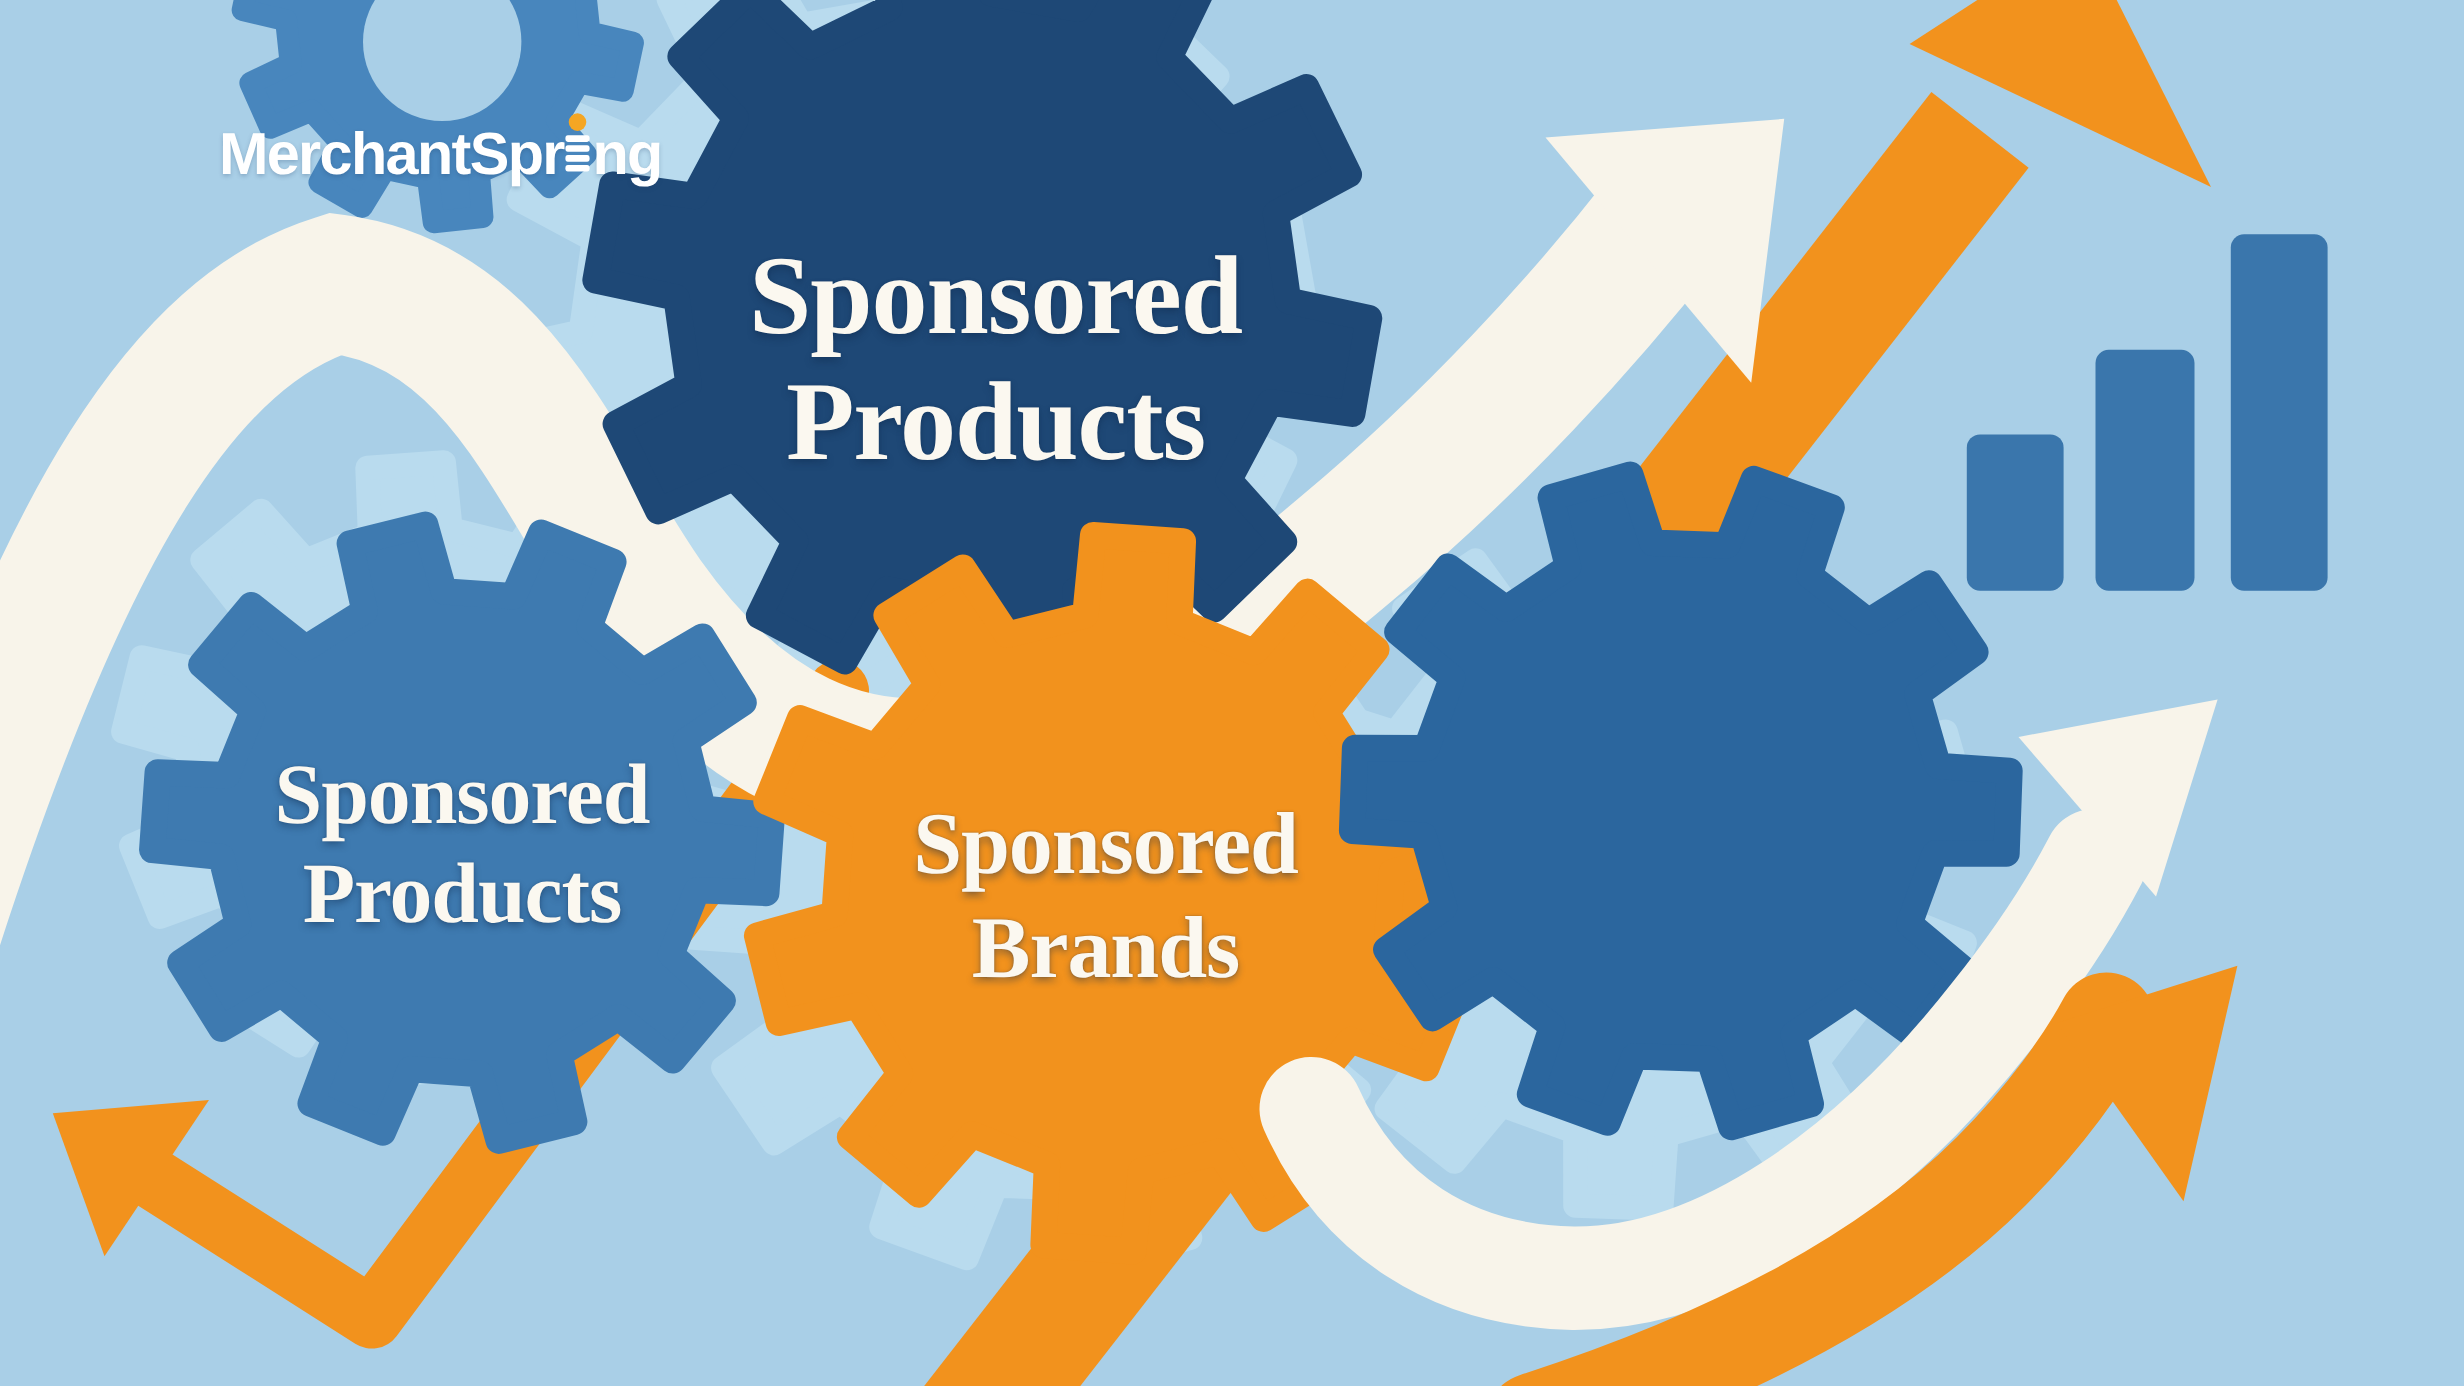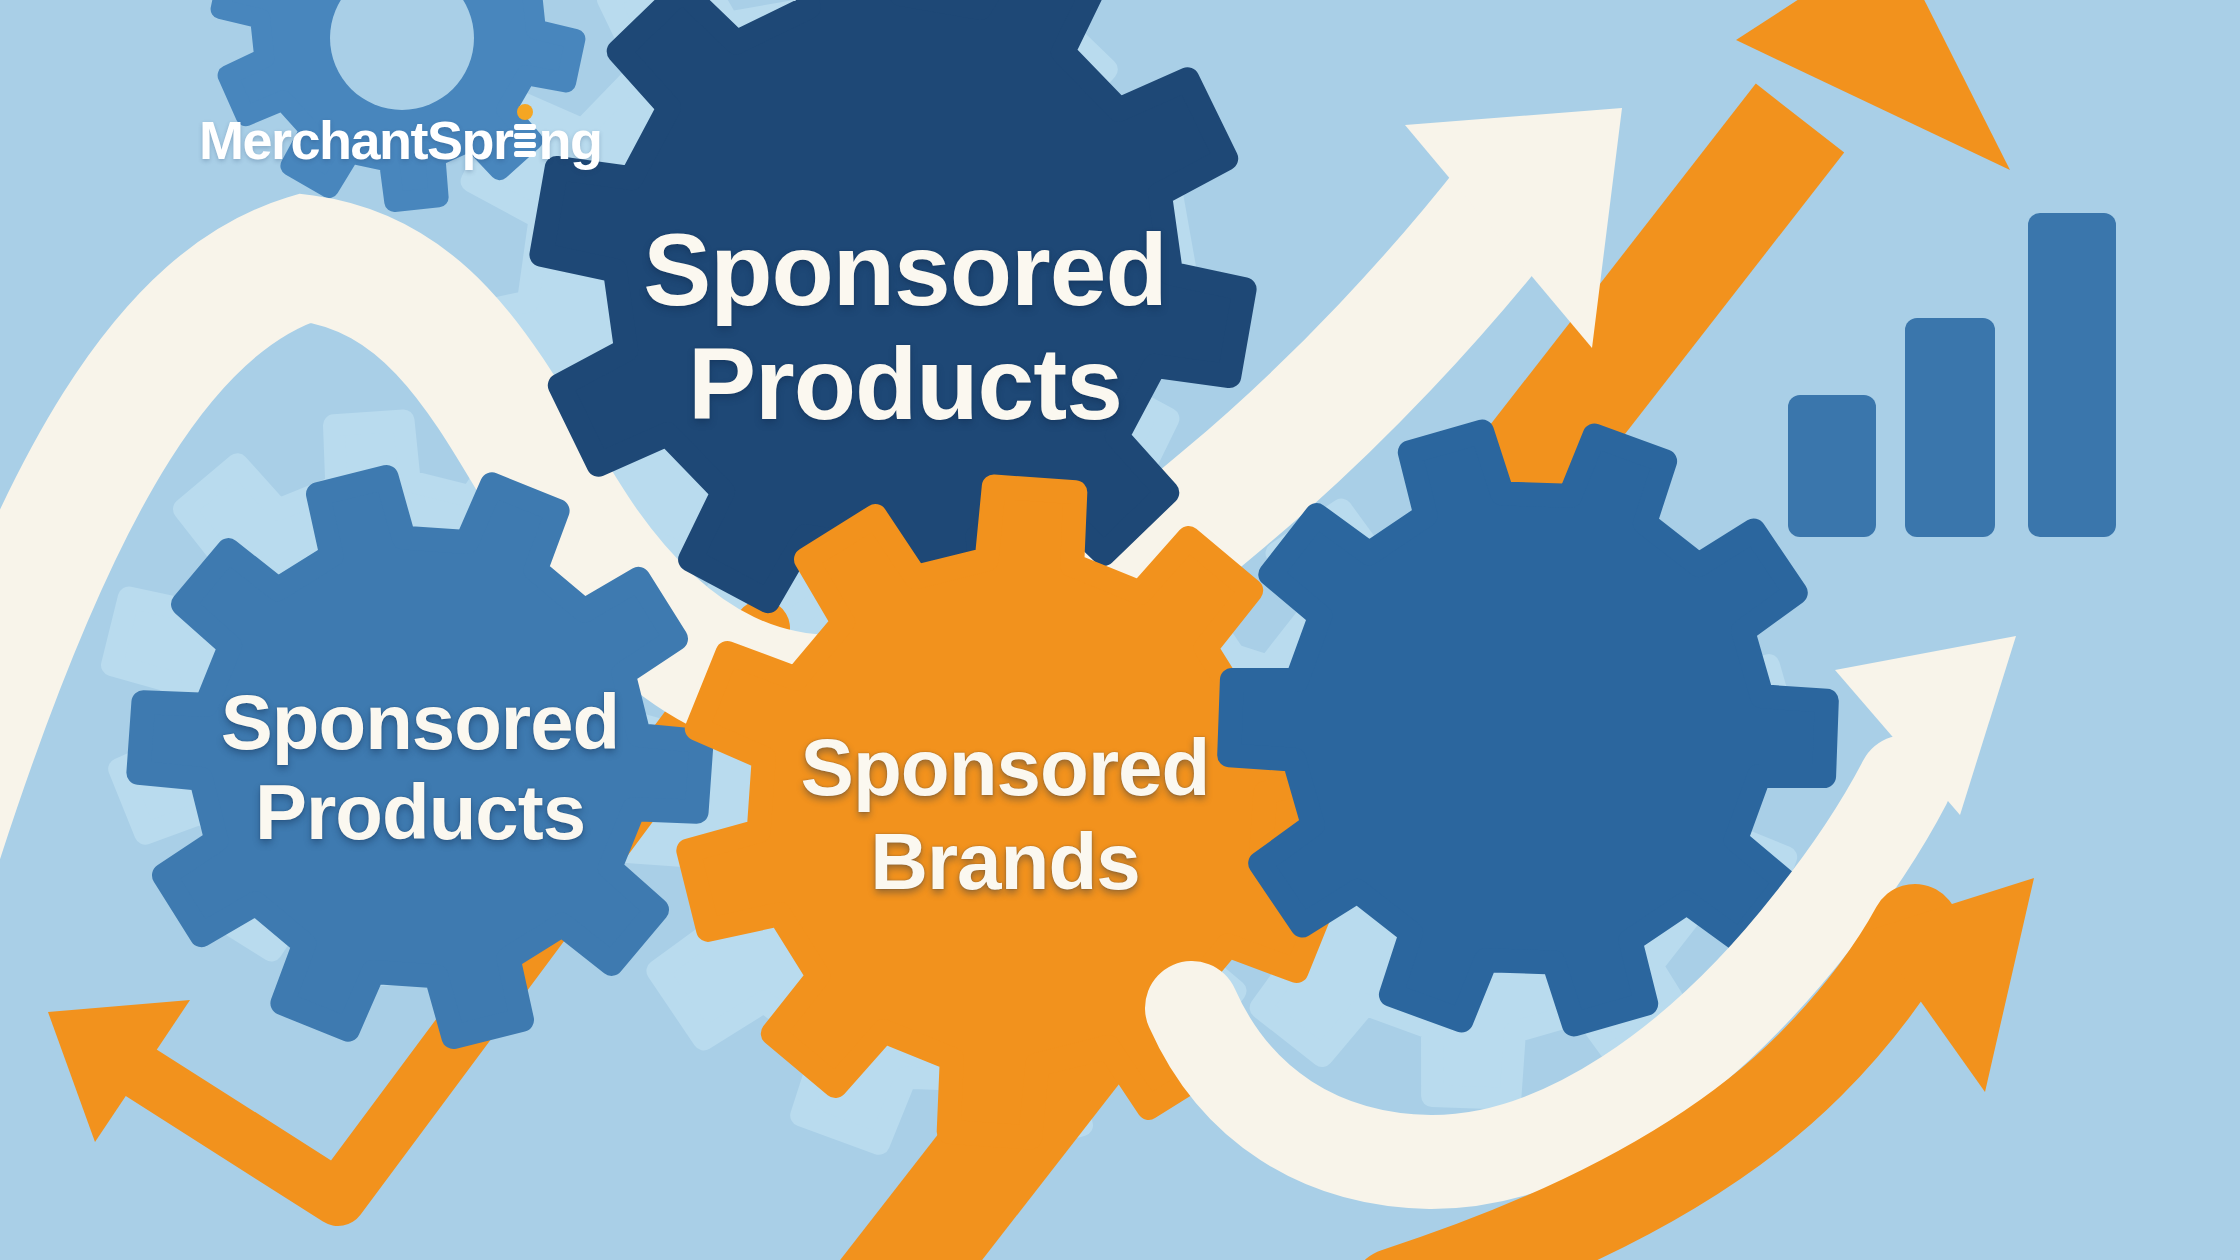--- a/index.html
+++ b/index.html
@@ -7,20 +7,21 @@
     width:2240px;height:1260px;overflow:hidden;position:relative;
     font-family:"Liberation Sans",sans-serif;
     background:#a9cfe7;
   }
   .stage{position:absolute;inset:0;}
   svg.art{position:absolute;left:0;top:0;width:2240px;height:1260px;display:block;}
   .gear-label{
     position:absolute;text-align:center;color:#fbf8f0;font-weight:700;
     letter-spacing:-1px;
     text-shadow:0 0 2px rgba(16,42,76,.35),0 4px 7px rgba(16,42,76,.38);
+    font-family:Liberation Serif, serif;
   }
   .label-top{left:555px;top:213px;width:700px;font-size:102px;line-height:114px;}
   .label-left{left:150px;top:677px;width:540px;font-size:78px;line-height:90px;}
   .label-center{left:705px;top:721px;width:600px;font-size:80px;line-height:94px;}
   .label-right{left:1330px;top:660px;width:400px;font-size:120px;line-height:120px;letter-spacing:0;}
   .logo{
     position:absolute;left:160px;top:112px;color:#ffffff;font-weight:700;
     font-size:54px;line-height:56px;letter-spacing:-1.5px;white-space:nowrap;
     text-shadow:0 2px 4px rgba(30,60,100,.25);
     margin-left:39px;

